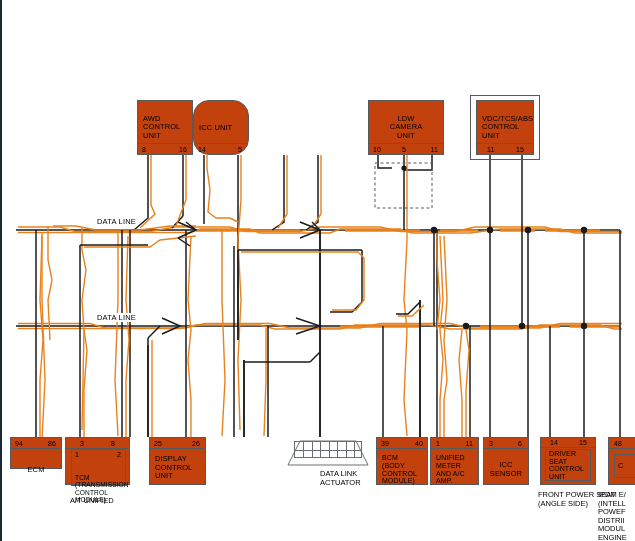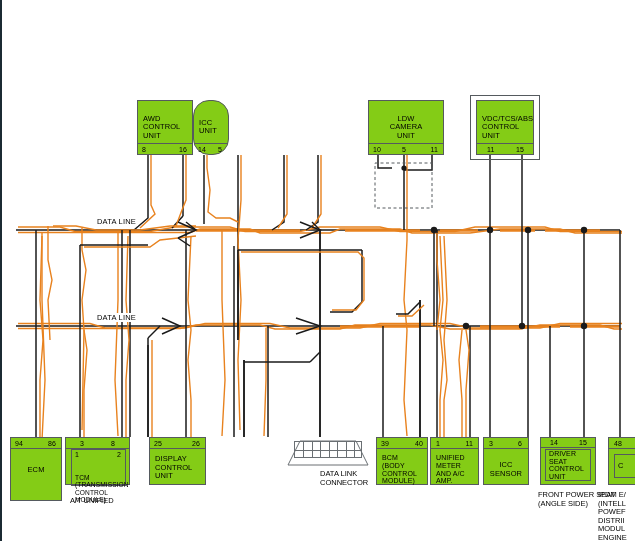--- a/index.html
+++ b/index.html
@@ -26,21 +26,21 @@
   #diagram {
     position: absolute;
     left: 0; top: 0;
     width: 635px;
     height: 541px;
   }
   .unit-box {
     position: absolute;
     box-sizing: border-box;
     border: 1px solid #555a5e;
-    background: #84cc16;
+    background: #c2410c;
     font-size: 7.5px;
     line-height: 8.6px;
     color: #000000;
     letter-spacing: 0.1px;
   }
   .unit-name {
     position: absolute;
     left: 5px;
     top: 50%;
     transform: translateY(-50%);
@@ -312,21 +312,21 @@
   <div class="unit-box" style="left:137px; top:100px; width:56px; height:55px;">
     <div class="unit-name">AWD
 CONTROL
 UNIT</div>
     <div class="pin-strip bottom">
       <span class="pin" style="left:4px;">8</span>
       <span class="pin" style="right:5px;">16</span>
     </div>
   </div>
 
-  <div class="unit-box" style="left:193px; top:100px; width:36px; height:55px;border-radius:16px;">
+  <div class="unit-box" style="left:193px; top:100px; width:56px; height:55px;border-radius:16px;">
     <div class="unit-name">ICC UNIT</div>
     <div class="pin-strip bottom">
       <span class="pin" style="left:4px;">14</span>
       <span class="pin" style="right:6px;">5</span>
     </div>
   </div>
 
 
   <div class="unit-box" style="left:368px; top:100px; width:76px; height:55px;">
     <div class="unit-name centered">LDW
@@ -349,21 +349,21 @@
     </div>
   </div>
 
   <div class="unit-box" style="left:470px; top:95px; width:70px; height:65px; background:transparent;"></div>
 
 
   <div class="dataline-label" style="left:95px; top:217px;">DATA LINE</div>
 
   <div class="dataline-label" style="left:95px; top:313px;">DATA LINE</div>
 
-  <div class="unit-box" style="left:10px; top:437px; width:52px; height:64px;">
+  <div class="unit-box" style="left:10px; top:437px; width:52px; height:32px;">
     <div class="pin-strip" style="top:0;">
       <span class="pin" style="left:4px;">94</span>
       <span class="pin" style="right:5px;">86</span>
     </div>
     <div class="unit-name centered" style="top:32px;">ECM</div>
   </div>
 
   <div class="unit-box" style="left:65px; top:437px; width:65px; height:48px;">
     <div class="pin-strip" style="top:0;">
       <span class="pin" style="left:14px;">3</span>
@@ -402,21 +402,21 @@
     <div class="dlc-vline" style="left:8px;"></div>
     <div class="dlc-vline" style="left:17px;"></div>
     <div class="dlc-vline" style="left:25px;"></div>
     <div class="dlc-vline" style="left:34px;"></div>
     <div class="dlc-vline" style="left:42px;"></div>
     <div class="dlc-vline" style="left:51px;"></div>
     <div class="dlc-vline" style="left:59px;"></div>
   </div>
 
   <div class="ext-label" style="left:320px; top:470px;">DATA LINK
-CONNECTOR</div>
+ACTUATOR</div>
 
   <div class="unit-box" style="left:376px; top:437px; width:52px; height:48px;">
     <div class="pin-strip" style="top:0;">
       <span class="pin" style="left:4px;">39</span>
       <span class="pin" style="right:4px;">40</span>
     </div>
     <div class="unit-name" style="top:32px; font-size:7px; line-height:7.8px;">BCM
 (BODY
 CONTROL
 MODULE)</div>

